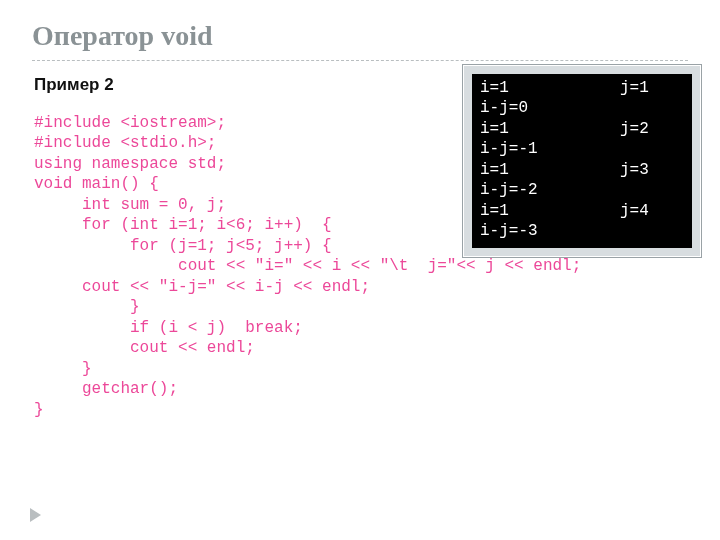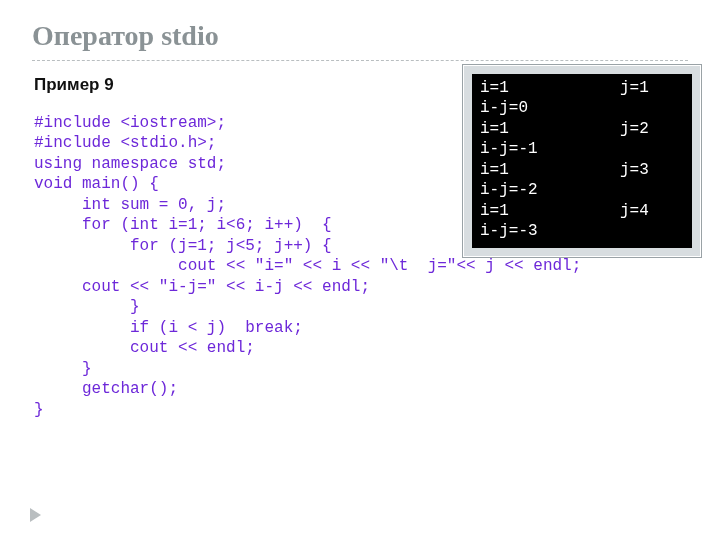--- a/index.html
+++ b/index.html
@@ -36,21 +36,21 @@
   .subtitle {
     font-weight: bold;
     font-size: 17px;
     margin: 0 0 18px 2px;
     color: #111;
   }
   pre.code {
     font-family: Consolas, 'Courier New', monospace;
     font-size: 16px;
     line-height: 1.28;
-    color: #6d28d9;
+    color: #ec4899;
     margin: 0 0 0 2px;
     white-space: pre;
   }
   .output-frame {
     position: absolute;
     top: 64px;
     right: 18px;
     width: 240px;
     background: #d8dde0;
     padding: 9px;
@@ -75,24 +75,24 @@
     width: 0; height: 0;
     border-top: 7px solid transparent;
     border-bottom: 7px solid transparent;
     border-left: 11px solid #b9bec0;
   }
 </style>
 </head>
 <body>
 
 <div class="slide">
-  <div class="title">Оператор stdio</div>
+  <div class="title">Оператор void</div>
   <hr class="rule">
   <div class="content">
-    <div class="subtitle">Пример 9</div>
+    <div class="subtitle">Пример 2</div>
     <pre class="code" id="code-block">#include &lt;iostream&gt;;
 #include &lt;stdio.h&gt;;
 using namespace std;
 void main() {
      int sum = 0, j;
      for (int i=1; i&lt;6; i++)  {
           for (j=1; j&lt;5; j++) {
                cout &lt;&lt; "i=" &lt;&lt; i &lt;&lt; "\t  j="&lt;&lt; j &lt;&lt; endl;
      cout &lt;&lt; "i-j=" &lt;&lt; i-j &lt;&lt; endl;
           }

